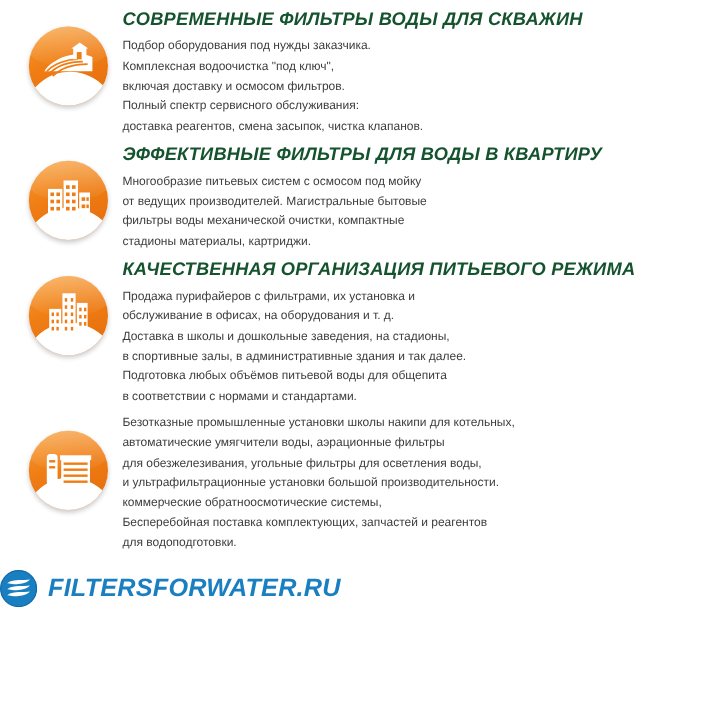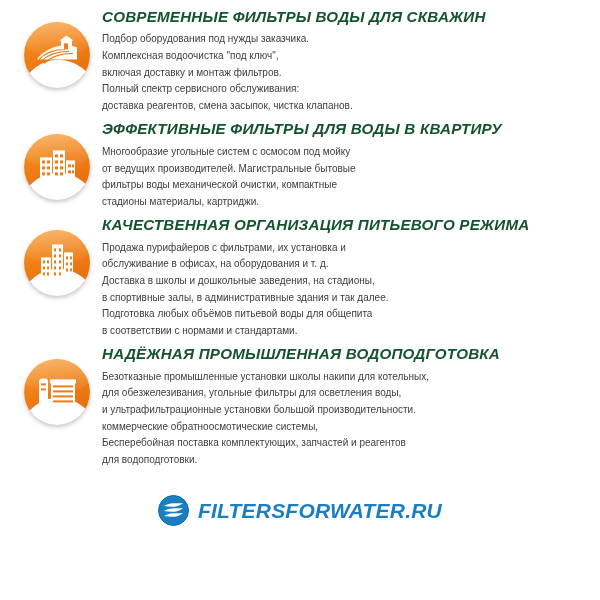--- a/index.html
+++ b/index.html
@@ -79,24 +79,24 @@
     line-height: 1.15;
     text-transform: uppercase;
   }
   .lines p {
     margin: 0;
     font-size: 10px;
     line-height: 16.6px;
     color: #3d3d3d;
   }
   .footer {
-    margin-top: 27px;
+    margin-top: 14px;
     display: flex;
     align-items: center;
-    justify-content: center;
+    justify-content: flex-start;
     gap: 9px;
   }
   .footer .logo-mark {
     width: 31px;
     height: 31px;
     flex: 0 0 31px;
   }
   .footer .logo-text {
     font-size: 21px;
     font-weight: bold;
@@ -124,21 +124,21 @@
           <path d="M24.5 7 L31.5 2 L38.5 7 Z" fill="#ffffff"></path>
           <rect x="29" y="10" width="4" height="6" fill="#ef7d14"></rect>
         </svg>
       </div>
     </div>
     <div class="content">
       <h2>СОВРЕМЕННЫЕ ФИЛЬТРЫ ВОДЫ ДЛЯ СКВАЖИН</h2>
       <div class="lines">
         <p>Подбор оборудования под нужды заказчика.</p>
         <p>Комплексная водоочистка "под ключ",</p>
-        <p>включая доставку и монтаж фильтров.</p>
+        <p>включая доставку и осмосом фильтров.</p>
         <p>Полный спектр сервисного обслуживания:</p>
         <p>доставка реагентов, смена засыпок, чистка клапанов.</p>
       </div>
     </div>
   </div>
 
   <div class="block">
     <div class="icon-wrap">
       <div class="circle">
         <div class="gloss"></div>
@@ -166,21 +166,21 @@
               <rect x="36" y="19" width="2" height="3"></rect>
             <rect x="32" y="25" width="3" height="3"></rect>
               <rect x="36" y="25" width="2" height="3"></rect>
           </g>
         </svg>
       </div>
     </div>
     <div class="content">
       <h2>ЭФФЕКТИВНЫЕ ФИЛЬТРЫ ДЛЯ ВОДЫ В КВАРТИРУ</h2>
       <div class="lines">
-        <p>Многообразие угольные систем с осмосом под мойку</p>
+        <p>Многообразие питьевых систем с осмосом под мойку</p>
         <p>от ведущих производителей. Магистральные бытовые</p>
         <p>фильтры воды механической очистки, компактные</p>
         <p>стадионы материалы, картриджи.</p>
       </div>
     </div>
   </div>
 
   <div class="block">
     <div class="icon-wrap">
       <div class="circle">
@@ -244,23 +244,23 @@
             <rect x="18" y="25" width="20" height="2"></rect>
             <rect x="18" y="30" width="20" height="2"></rect>
             <rect x="6" y="13" width="5" height="2"></rect>
             <rect x="6" y="18" width="5" height="2"></rect>
           </g>
           <rect x="15" y="9" width="26" height="4" fill="#ffffff"></rect>
         </svg>
       </div>
     </div>
     <div class="content">
-      <h2>НАДЁЖНАЯ ПРОМЫШЛЕННАЯ ВОДОПОДГОТОВКА</h2>
       <div class="lines">
         <p>Безотказные промышленные установки школы накипи для котельных,</p>
+        <p>автоматические умягчители воды, аэрационные фильтры</p>
         <p>для обезжелезивания, угольные фильтры для осветления воды,</p>
         <p>и ультрафильтрационные установки большой производительности.</p>
         <p>коммерческие обратноосмотические системы,</p>
         <p>Бесперебойная поставка комплектующих, запчастей и реагентов</p>
         <p>для водоподготовки.</p>
       </div>
     </div>
   </div>
 
   <div class="footer">

